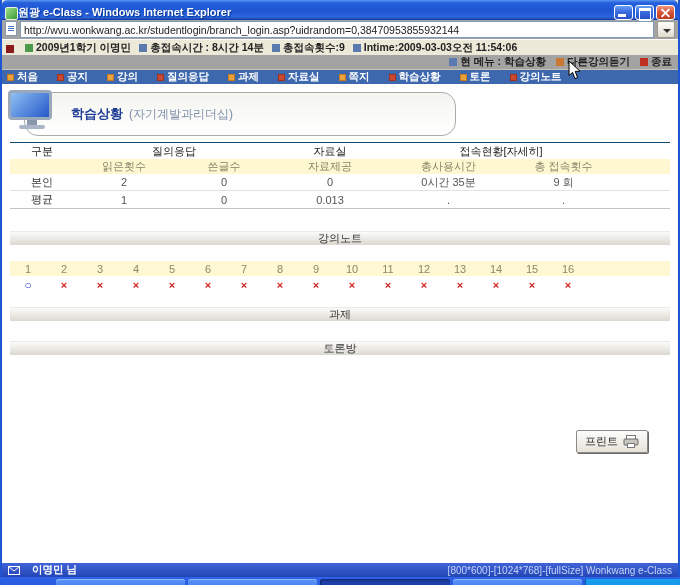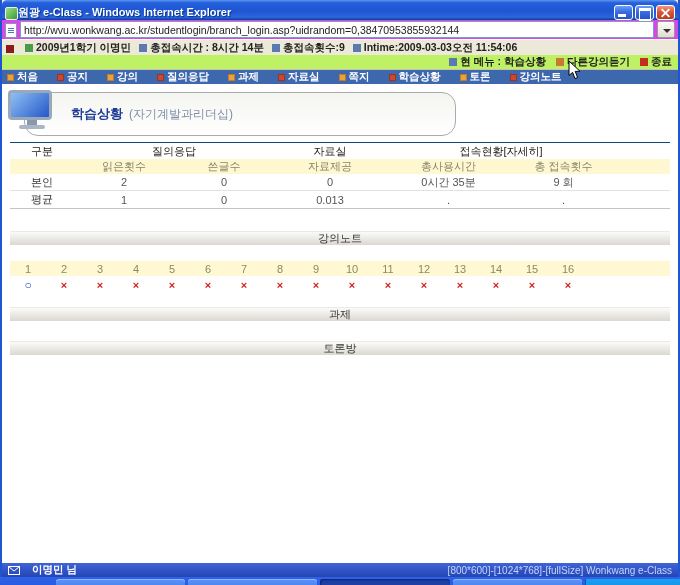--- a/index.html
+++ b/index.html
@@ -31,36 +31,36 @@
   .btn-min,.btn-max { background:linear-gradient(#6AA0F4,#3A6CE0 45%,#2A52C8); }
   .btn-close { background:linear-gradient(#F0977E,#D8573A 45%,#BC3C1E); }
   .btn-min::after { content:""; position:absolute; left:3px; bottom:2px; width:8px; height:3px; background:#fff; }
   .btn-max::after { content:""; position:absolute; left:3px; top:2px; width:10px; height:9px;
     border:1px solid #fff; border-top-width:3px; }
   .btn-close::before,.btn-close::after { content:""; position:absolute; left:3px; top:6px;
     width:11px; height:2px; background:#fff; }
   .btn-close::before { transform:rotate(45deg); }
   .btn-close::after { transform:rotate(-45deg); }
   
-  .addr-row { flex:0 0 20px; display:flex; align-items:flex-end; gap:3px;
-    padding:1px 3px; background:#d946ef; border-bottom:1px solid #FFFFFF; }
+  .addr-row { flex:0 0 20px; display:flex; align-items:flex-start; gap:3px;
+    padding:1px 3px; background:#a3a3a3; border-bottom:1px solid #FFFFFF; }
   .page-icon { width:12px; height:15px; background:#fff; border:1px solid #8898A8; position:relative; }
   .page-icon::after { content:""; position:absolute; left:2px; top:3px; width:6px; height:7px;
     background:repeating-linear-gradient(#fff 0 1px,#4A78C8 1px 2px); }
   .addr-field { flex:1; height:17px; border:1px solid #7F9DB9; background:#fff;
     font-size:10.5px; color:#222; padding:0 3px; font-family:"Liberation Sans",sans-serif; }
   .addr-drop { width:18px; height:17px; border:1px solid #9C9A8C; border-radius:2px;
     background:linear-gradient(#FDFDFB,#E0DDD0); position:relative; cursor:pointer; }
   .addr-drop::after { content:""; position:absolute; left:5px; top:7px;
     border-left:4px solid transparent; border-right:4px solid transparent; border-top:4px solid #333; }
   
   .info-row1 { flex:0 0 15px; display:flex; align-items:center; gap:8px; padding:0 4px;
     background:#ECE9D8; font-size:10.5px; font-weight:bold; white-space:nowrap; overflow:hidden; }
   .info-row2 { flex:0 0 14px; display:flex; align-items:center; justify-content:flex-end;
-    gap:10px; padding:0 6px; background:#bef264; font-size:10.5px; font-weight:bold;
+    gap:10px; padding:0 6px; background:#a3a3a3; font-size:10.5px; font-weight:bold;
     border-bottom:1px solid #C8C4B4; white-space:nowrap; }
   .mini-ic { display:inline-block; width:8px; height:8px; margin-right:3px; vertical-align:-1px; }
   .ic-maroon { background:#8B1A1A; }
   .ic-blue  { background:#5A7AB0; }
   .ic-green { background:#4A9A4A; }
   .ic-grid  { background:#C87830; }
   .ic-red   { background:#C03020; }
   .seg-course { color:#7A1F05; }
   .seg { color:#222; }
   
@@ -314,20 +314,28 @@
     </div>
 
     <div class="bar bar-assign">
       <span>과제</span>
     </div>
 
     <div class="bar bar-disc">
       <span>토론방</span>
     </div>
 
+    <button class="print-btn">
+      <span>프린트</span>
+      <svg width="16" height="13" viewBox="0 0 16 13">
+        <rect x="3.5" y="0.5" width="9" height="4" fill="#fff" stroke="#777"></rect>
+        <rect x="1" y="4" width="14" height="6" rx="1" fill="#C8C8C0" stroke="#666"></rect>
+        <rect x="4.5" y="8.5" width="7" height="4" fill="#fff" stroke="#777"></rect>
+      </svg>
+    </button>
 
   </div>
 
   <div class="statusbar">
     <span class="status-left">
       <svg width="12" height="9" viewBox="0 0 12 9">
         <rect x="0.5" y="0.5" width="11" height="8" fill="none" stroke="#fff"></rect>
         <path d="M0.5 0.5 L6 5 L11.5 0.5" fill="none" stroke="#fff"></path>
       </svg>
       <span>이명민 님</span>

